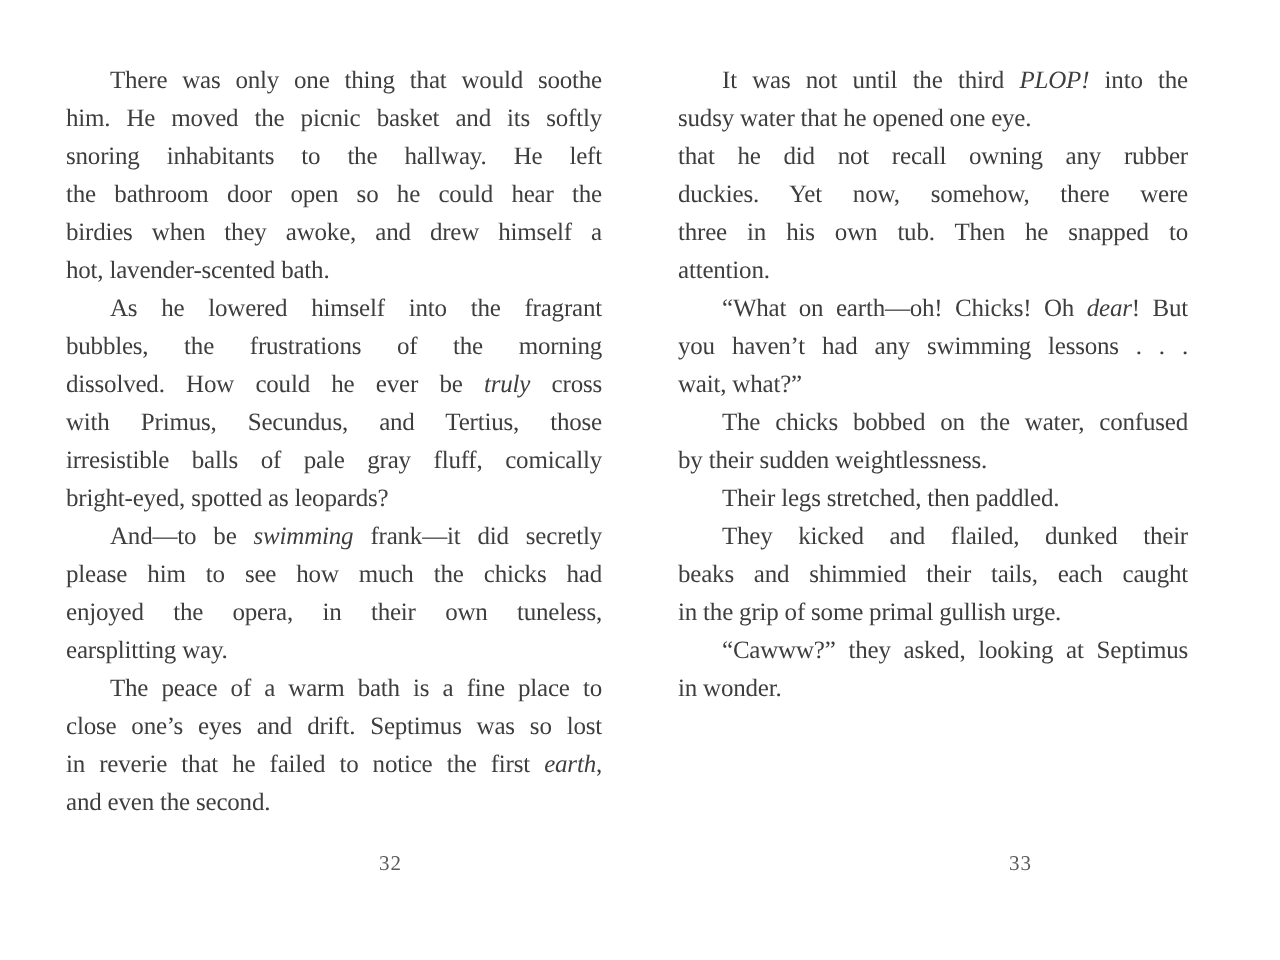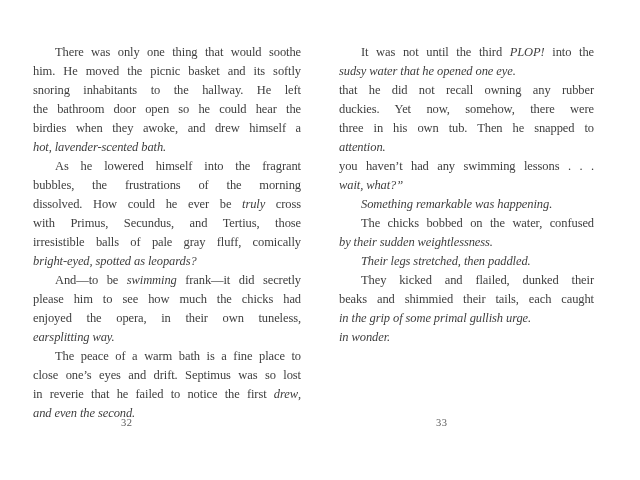--- a/index.html
+++ b/index.html
@@ -14,42 +14,42 @@
     overflow: hidden;
     font-family: "Liberation Serif", "DejaVu Serif", serif;
   }
   .book-spread {
     position: absolute;
     inset: 0;
     background: #ffffff;
   }
   .page-text {
     position: absolute;
-    top: 43px;
+    top: 31px;
     color: #3e3e3e;
     font-size: 12.5px;
     line-height: 19px;
     letter-spacing: -0.1px;
   }
   .page-text.left  { left: 33px;  width: 268px; }
   .page-text.right { left: 339px; width: 255px; }
   .line {
     height: 19px;
     text-align: justify;
     text-align-last: justify;
     white-space: nowrap;
   }
-  .line.end { text-align-last: left; white-space: normal; font-style: italic; }
+  .line.end { text-align-last: left; white-space: normal; }
   .line.first { text-indent: 22px; }
   .line i { font-style: italic; }
   .page-number {
     position: absolute;
-    top: 417px;
+    top: 427px;
     width: 80px;
-    text-align: left;
+    text-align: right;
     color: #5a5a5a;
     font-size: 10.5px;
     letter-spacing: 0.5px;
   }
   .page-number.left  { left: 121px; }
   .page-number.right { left: 436px; }
 </style>
 </head>
 <body>
 
@@ -67,40 +67,41 @@
       <div class="line"><span>dissolved. How could he ever be </span><i>truly</i><span> cross</span></div>
       <div class="line"><span>with Primus, Secundus, and Tertius, those</span></div>
       <div class="line"><span>irresistible balls of pale gray fluff, comically</span></div>
       <div class="line end"><span>bright-eyed, spotted as leopards?</span></div>
       <div class="line first"><span>And—to be </span><i>swimming</i><span> frank—it did secretly</span></div>
       <div class="line"><span>please him to see how much the chicks had</span></div>
       <div class="line"><span>enjoyed the opera, in their own tuneless,</span></div>
       <div class="line end"><span>earsplitting way.</span></div>
       <div class="line first"><span>The peace of a warm bath is a fine place to</span></div>
       <div class="line"><span>close one’s eyes and drift. Septimus was so lost</span></div>
-      <div class="line"><span>in reverie that he failed to notice the first </span><i>drew</i><span>,</span></div>
+      <div class="line"><span>in reverie that he failed to notice the first </span><i>earth</i><span>,</span></div>
       <div class="line end"><span>and even the second.</span></div>
     </div>
 
   <div class="page-text right">
       <div class="line first"><span>It was not until the third </span><i>PLOP!</i><span> into the</span></div>
       <div class="line end"><span>sudsy water that he opened one eye.</span></div>
       <div class="line"><span>that he did not recall owning any rubber</span></div>
       <div class="line"><span>duckies. Yet now, somehow, there were</span></div>
       <div class="line"><span>three in his own tub. Then he snapped to</span></div>
       <div class="line end"><span>attention.</span></div>
+      <div class="line first"><span>“What on earth—oh! Chicks! Oh </span><i>dear</i><span>! But</span></div>
       <div class="line"><span>you haven’t had any swimming lessons . . .</span></div>
       <div class="line end"><span>wait, what?”</span></div>
-      <div class="line first end"><span>Something remarkable was happening.</span></div>
       <div class="line first"><span>The chicks bobbed on the water, confused</span></div>
       <div class="line end"><span>by their sudden weightlessness.</span></div>
       <div class="line first end"><span>Their legs stretched, then paddled.</span></div>
       <div class="line first"><span>They kicked and flailed, dunked their</span></div>
       <div class="line"><span>beaks and shimmied their tails, each caught</span></div>
       <div class="line end"><span>in the grip of some primal gullish urge.</span></div>
+      <div class="line first"><span>“Cawww?” they asked, looking at Septimus</span></div>
       <div class="line end"><span>in wonder.</span></div>
     </div>
 
   <div class="page-number left">32</div>
 
   <div class="page-number right">33</div>
 
 </div>
 
 </body></html>

